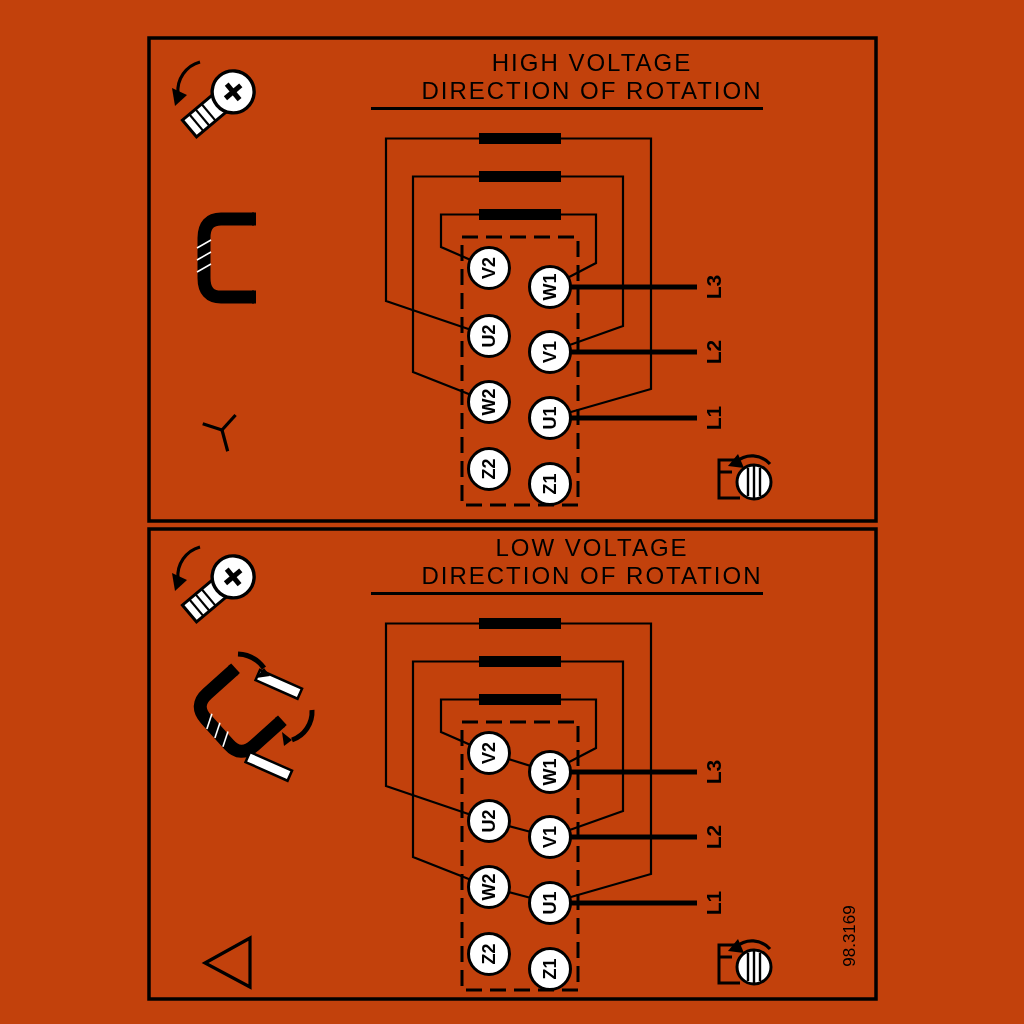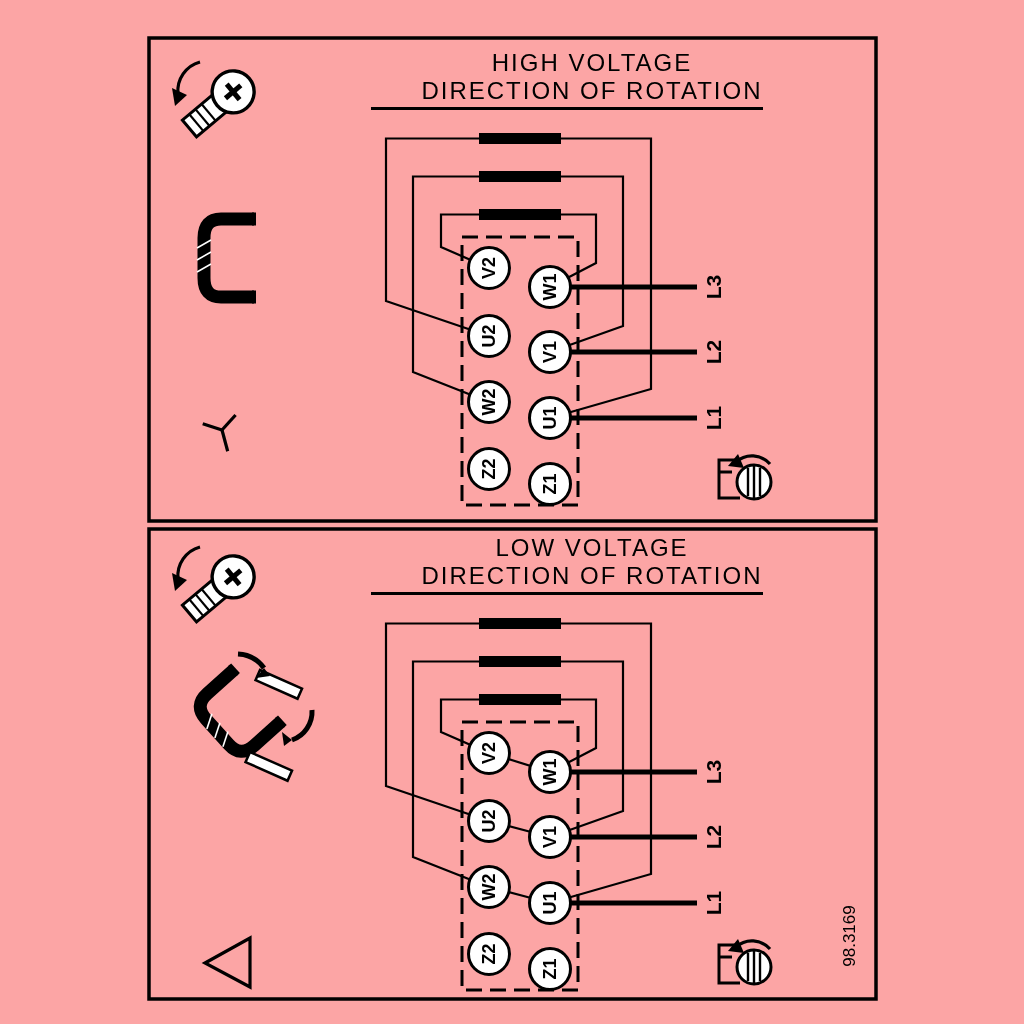--- a/index.html
+++ b/index.html
@@ -1,19 +1,19 @@
 <!DOCTYPE html>
 <html><head>
 <meta charset="utf-8">
 <style>
   html, body { margin: 0; padding: 0; background: #ffffff; }
   .stage {
     position: relative;
     width: 1024px; height: 1024px;
-    background: #fca5a5;
+    background: #c2410c;
     font-family: "Liberation Sans", sans-serif;
   }
   svg { display: block; }
   .title {
     font-family: "Liberation Sans", sans-serif;
     font-size: 24px;
     letter-spacing: 2px;
     fill: #000;
     text-anchor: middle;
   }

